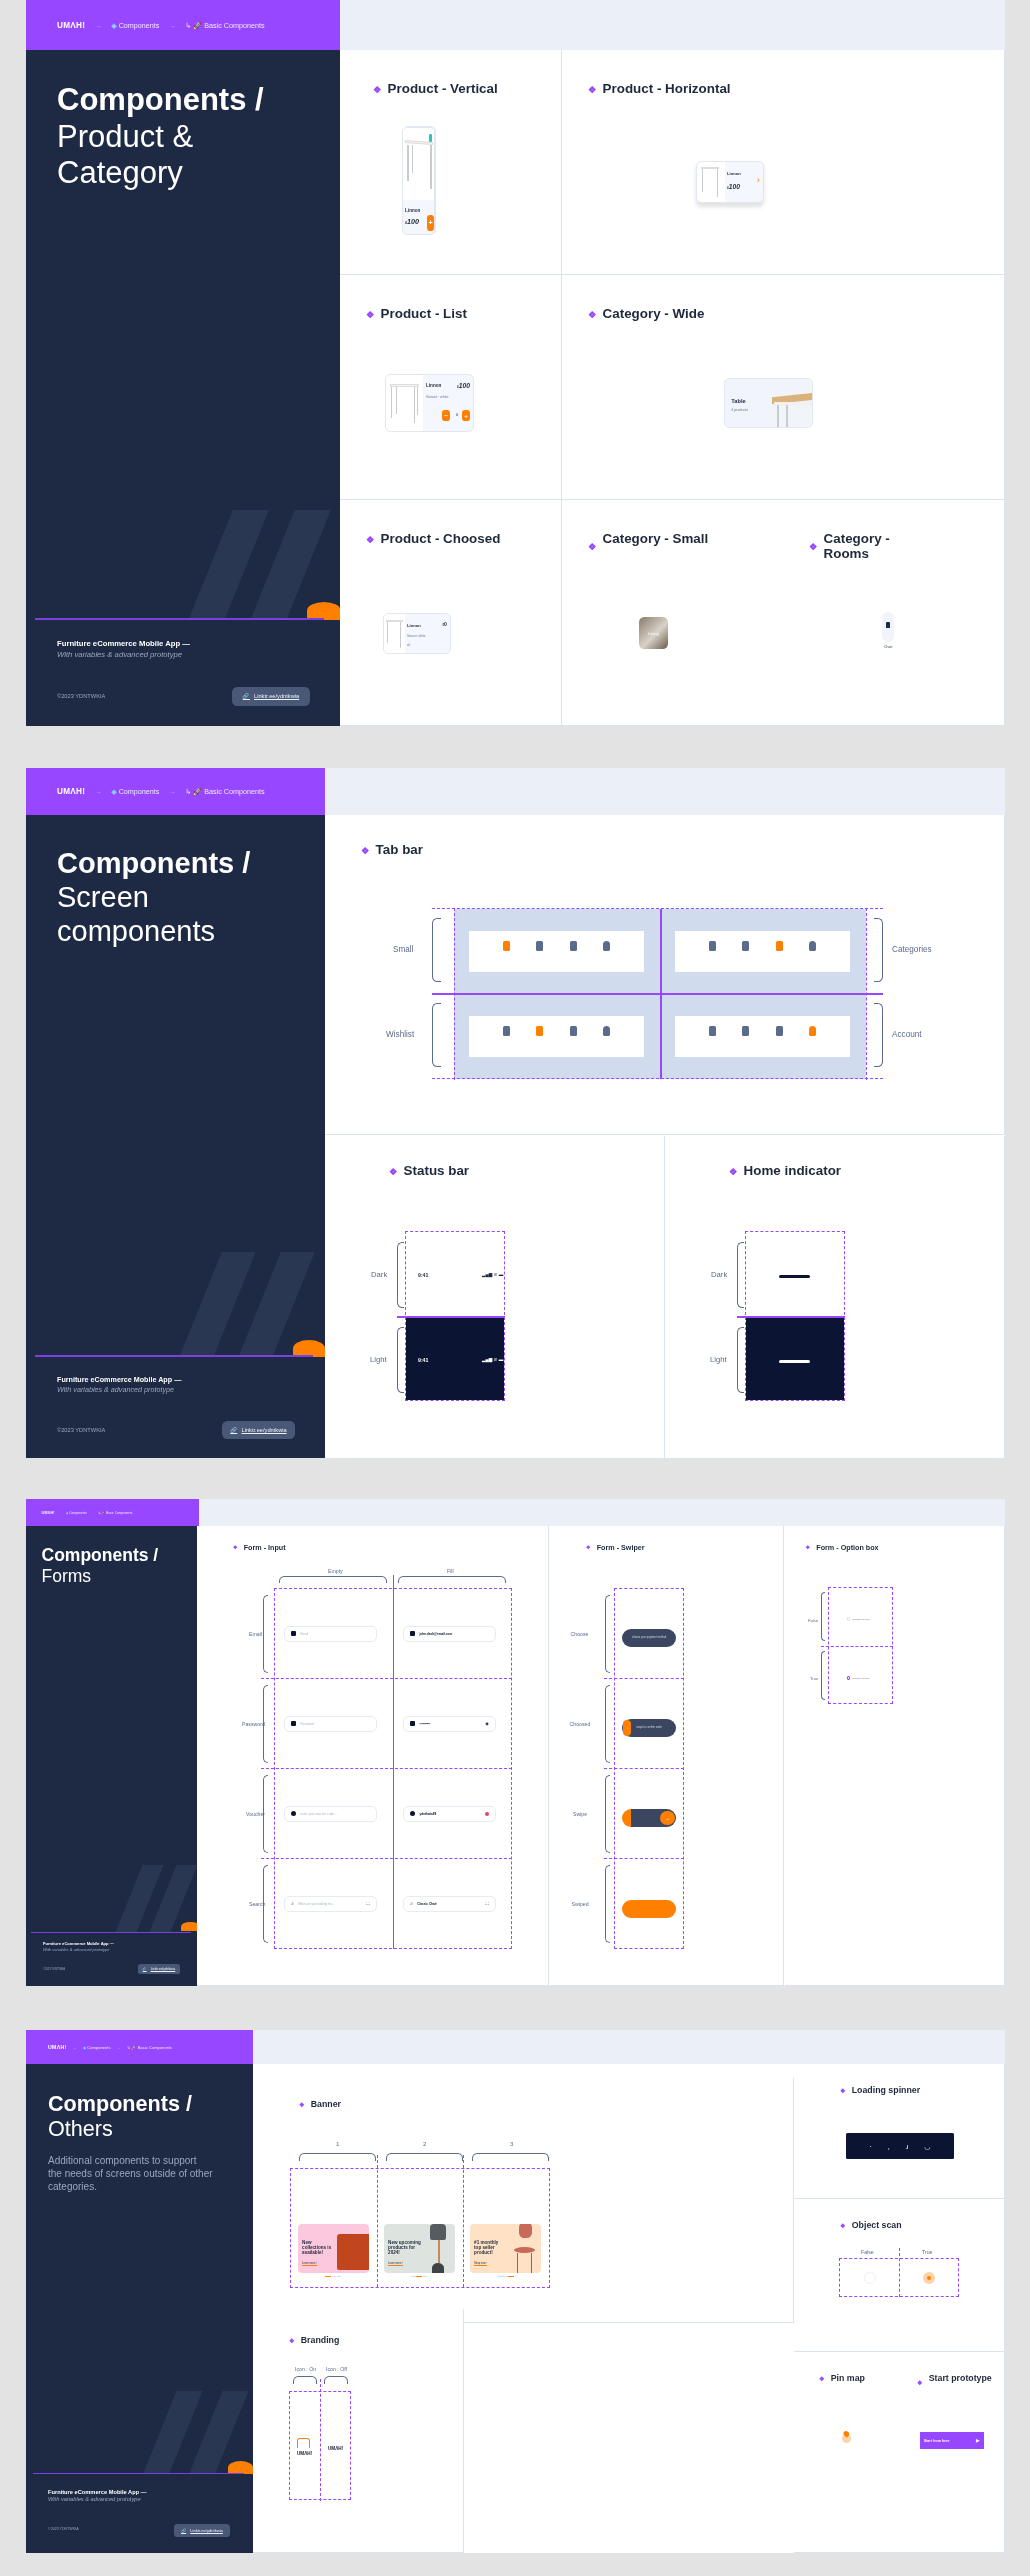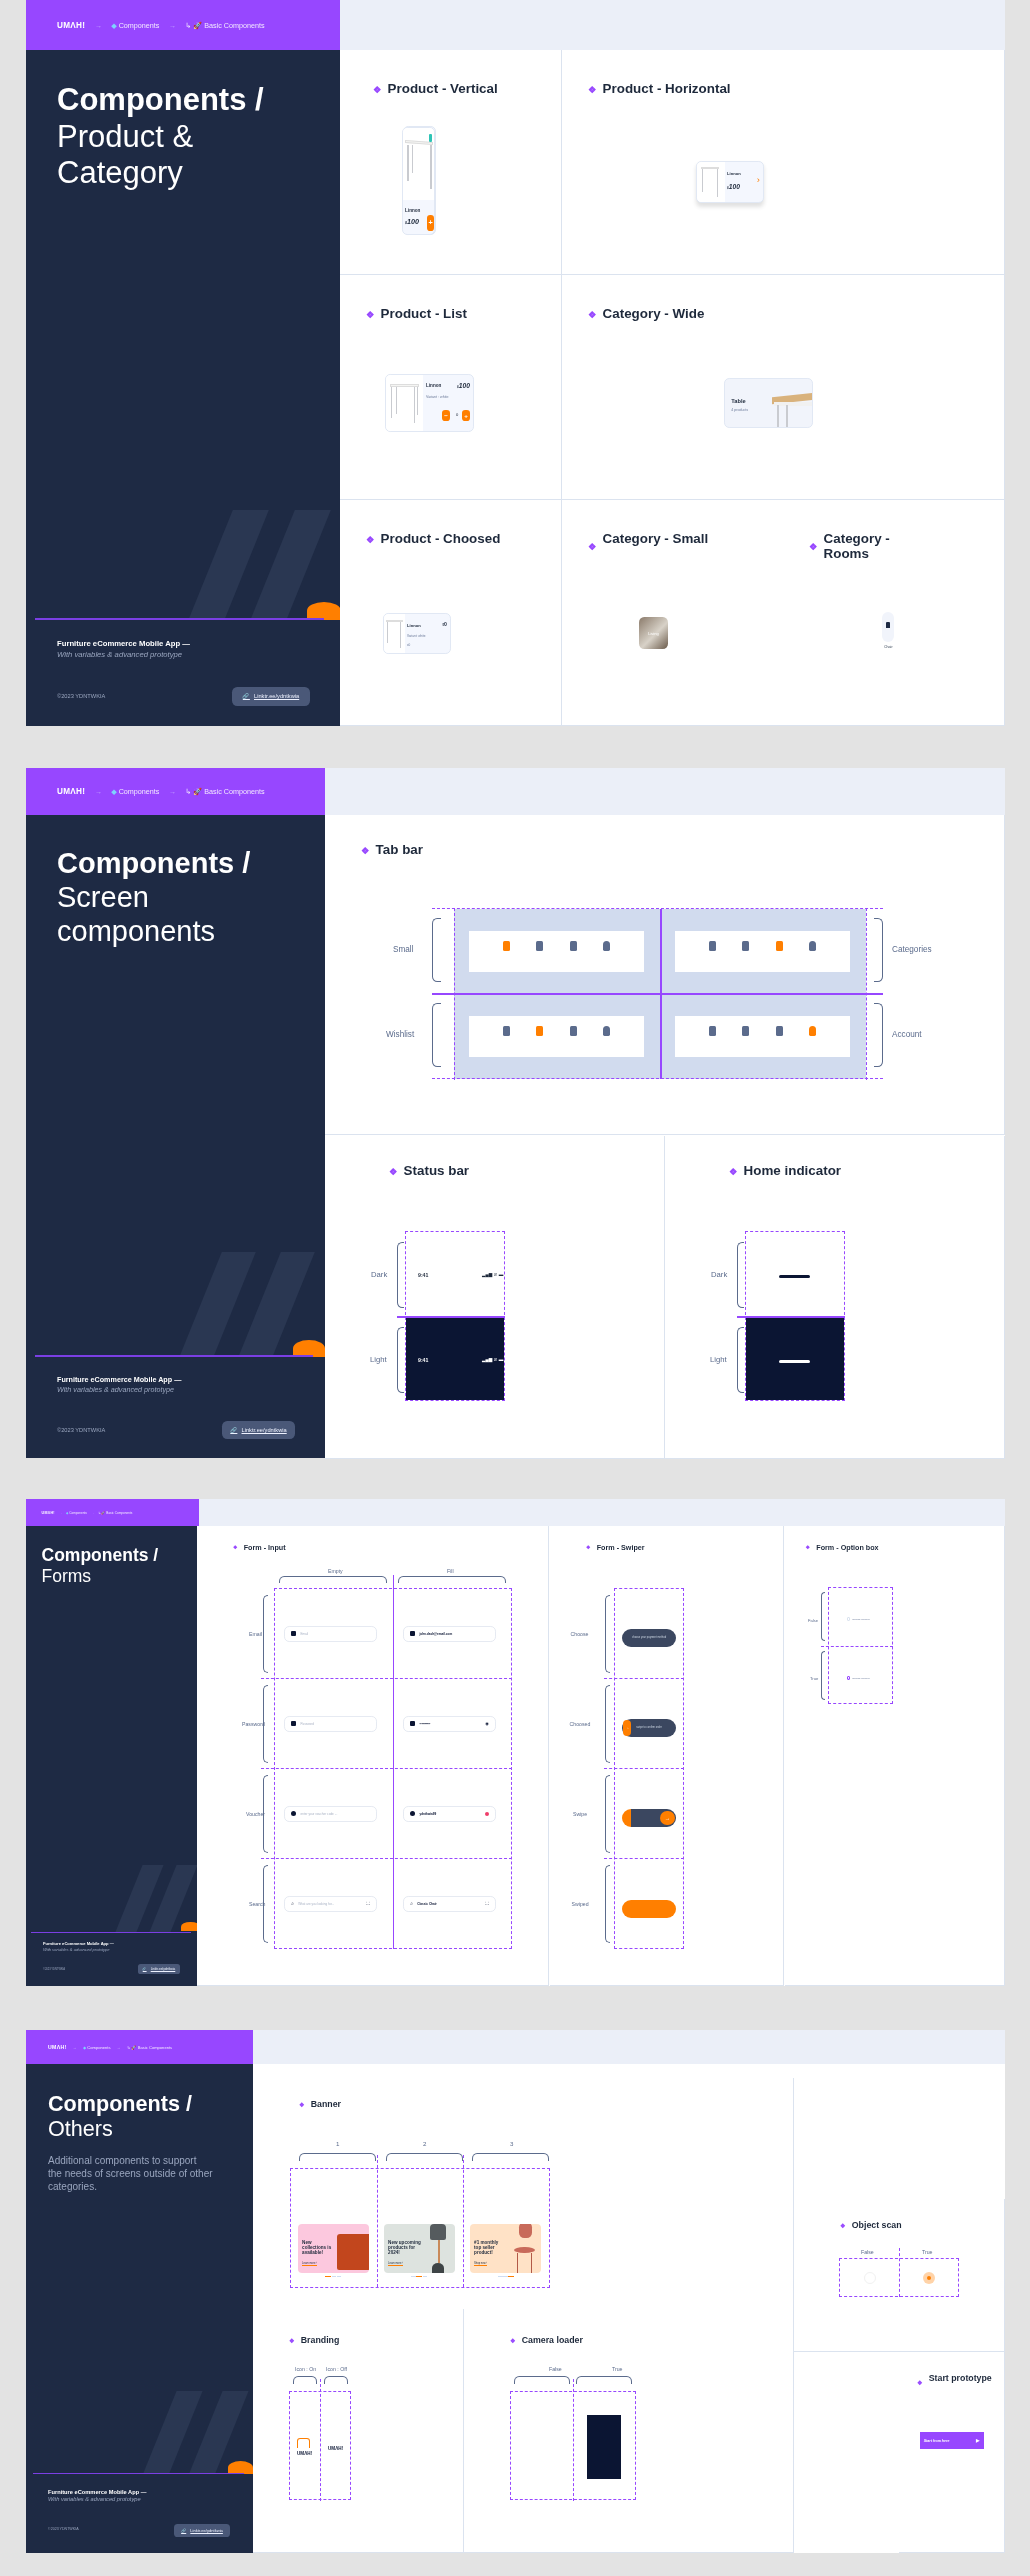--- a/index.html
+++ b/index.html
@@ -511,20 +511,32 @@
         <span style="width:6.2px;height:1px;background:#ff7f00"></span>
         <span style="width:4.6px;height:1px;background:#cfdcf1"></span>
       </div>
     <div style="position:absolute;left:245px;top:198px;display:flex;gap:0.5px">
         <span style="width:4.6px;height:1px;background:#cfdcf1"></span>
         <span style="width:4.6px;height:1px;background:#cfdcf1"></span>
         <span style="width:6.2px;height:1px;background:#ff7f00"></span>
       </div>
   </div>
 
+  <div class="cell" style="left:768px;top:34px;width:211px;height:135px">
+    <div class="sec" style="left:46px;top:20.6px;font-size:8.8px">
+        <span class="gem">❖</span>
+        <span>Loading spinner</span>
+      </div>
+    <div class="navy" style="position:absolute;left:52px;top:69px;width:108px;height:26px;border-radius:1.5px;display:flex;justify-content:space-around;align-items:center;color:#fff;font-size:7.2px;padding:0 15.5px">
+        <span>·</span>
+        <span>,</span>
+        <span>ɹ</span>
+        <span>◡</span>
+      </div>
+  </div>
 
   <div class="cell" style="left:768px;top:169px;width:211px;height:153px">
     <div class="sec" style="left:46px;top:20.6px;font-size:8.8px">
         <span class="gem">❖</span>
         <span>Object scan</span>
       </div>
     <div class="lbl" style="left:67px;top:50px;font-size:5.2px">False</div>
     <div class="lbl" style="left:128px;top:50px;font-size:5.2px">True</div>
     <div class="dash" style="left:45px;top:59px;width:120px;height:39px;border-width:1px"></div>
     <div class="dash" style="left:105px;top:49px;width:0;height:49px;border-width:0 0 0 1px"></div>
@@ -543,34 +555,29 @@
     <div class="lbl" style="left:73px;top:57px;font-size:5.2px">Icon : Off</div>
     <div class="bracket-t" style="left:40px;top:67px;width:24px;height:8.2px;border-width:1px"></div>
     <div class="bracket-t" style="left:71px;top:67px;width:24px;height:8.2px;border-width:1px"></div>
     <div class="dash" style="left:36px;top:82px;width:62px;height:109px;border-width:1px"></div>
     <div class="dash" style="left:67px;top:70px;width:0;height:122px;border-width:0 0 0 1px"></div>
     <div style="position:absolute;left:44px;top:129px;width:13.4px;height:10.3px;border:1.5px solid #ff7f00;border-bottom:none;border-radius:3.1px 3.1px 0 0"></div>
     <div style="position:absolute;left:44px;top:142px;font-size:4.6px;font-weight:700;color:#0b1533">UMΛH!</div>
     <div style="position:absolute;left:75px;top:137px;font-size:4.6px;font-weight:700;color:#0b1533">UMΛH!</div>
   </div>
 
-  <div class="cell" style="left:438px;top:279px;width:330px;height:244px">
-    <div class="sec" style="left:46px;top:26px;font-size:8.8px">
-        <span class="gem">❖</span>
-        <span>Camera loader</span>
-      </div>
-    <div class="lbl" style="left:85px;top:57px;font-size:5.2px">False</div>
-    <div class="lbl" style="left:148px;top:57px;font-size:5.2px">True</div>
-    <div class="bracket-t" style="left:50px;top:67px;width:56px;height:8.2px;border-width:1px"></div>
-    <div class="bracket-t" style="left:112px;top:67px;width:56px;height:8.2px;border-width:1px"></div>
-    <div class="dash" style="left:46px;top:82px;width:126px;height:109px;border-width:1px"></div>
-    <div class="dash" style="left:109px;top:70px;width:0;height:122px;border-width:0 0 0 1px"></div>
-    <div class="navy" style="position:absolute;left:123px;top:106px;width:34px;height:64px"></div>
-  </div>
-
+
+  <div class="cell" style="left:768px;top:322px;width:106px;height:201px">
+    <div class="sec" style="left:25px;top:20.6px;font-size:8.8px">
+        <span class="gem">❖</span>
+        <span>Pin map</span>
+      </div>
+    <div style="position:absolute;left:48px;top:82px;width:9.3px;height:9.3px;border-radius:50%;background:#ffd3a8"></div>
+    <div style="position:absolute;left:50px;top:79px;width:4.6px;height:6.2px;border-radius:50% 50% 50% 0;transform:rotate(-45deg);background:#ff7f00"></div>
+  </div>
 
   <div class="cell" style="left:873px;top:322px;width:106px;height:201px">
     <div class="sec" style="left:18px;top:20.6px;font-size:8.8px;width:77px">
         <span class="gem" style="margin-top:1em">❖</span>
         <span>Start prototype</span>
       </div>
     <div style="position:absolute;left:20.6px;top:80px;width:64px;height:17px;background:#9747ff;color:#fff;font-size:3.6px;font-style:italic;font-weight:700;display:flex;align-items:center;justify-content:space-between;padding:0 4.1px">
       <span>Start from here</span>
         <span style="font-size:4.6px;font-style:normal">▶</span>
     </div>

